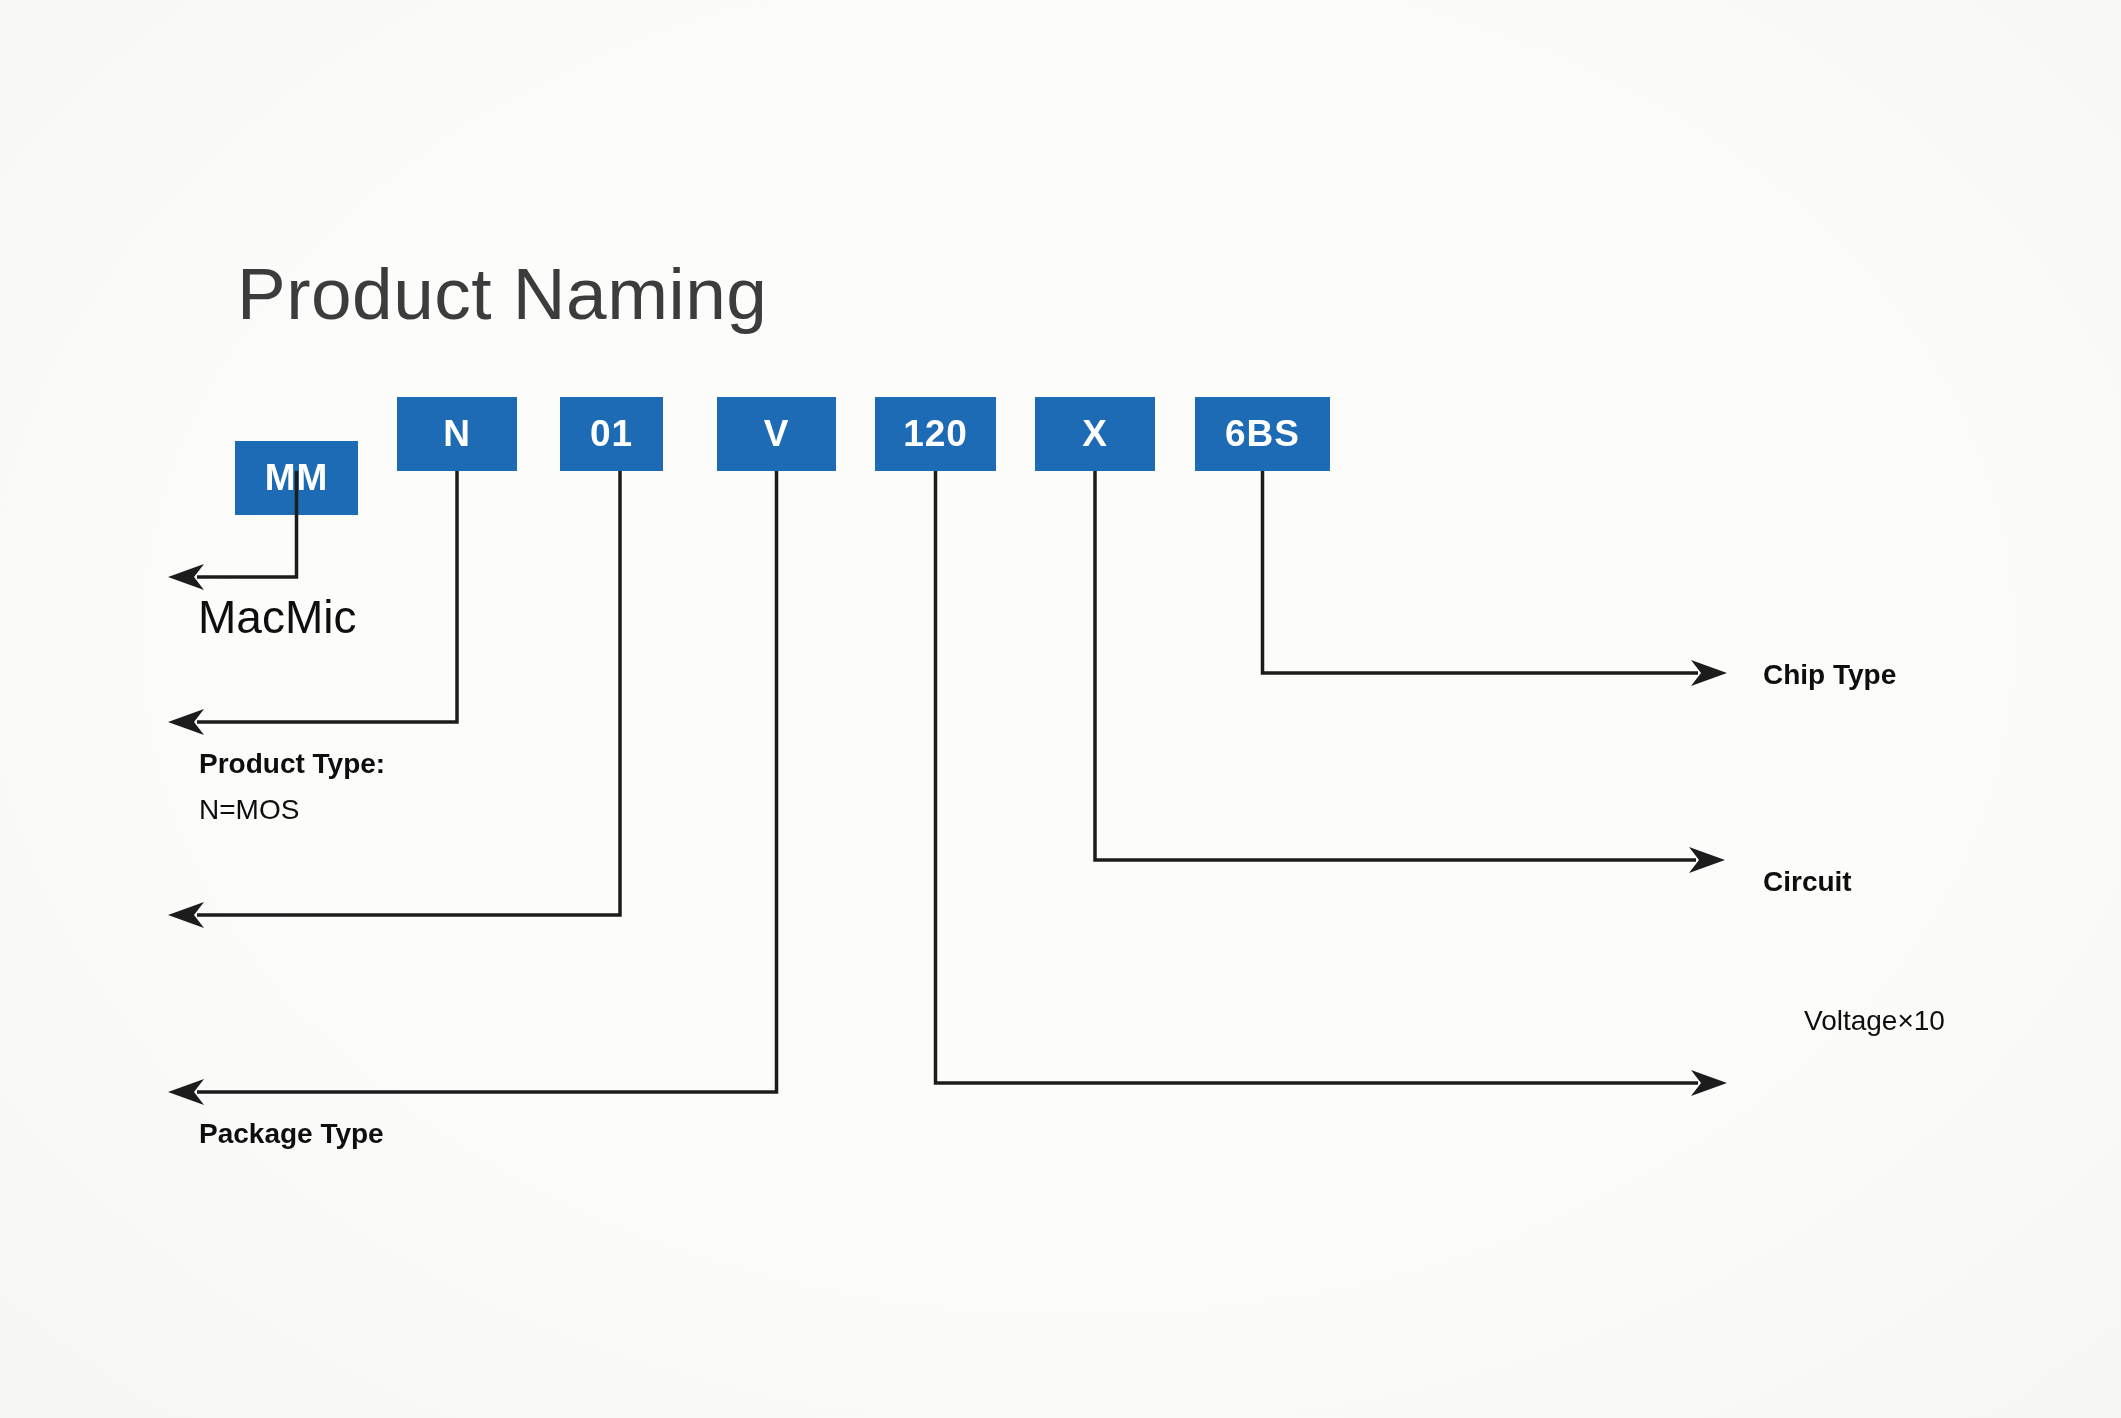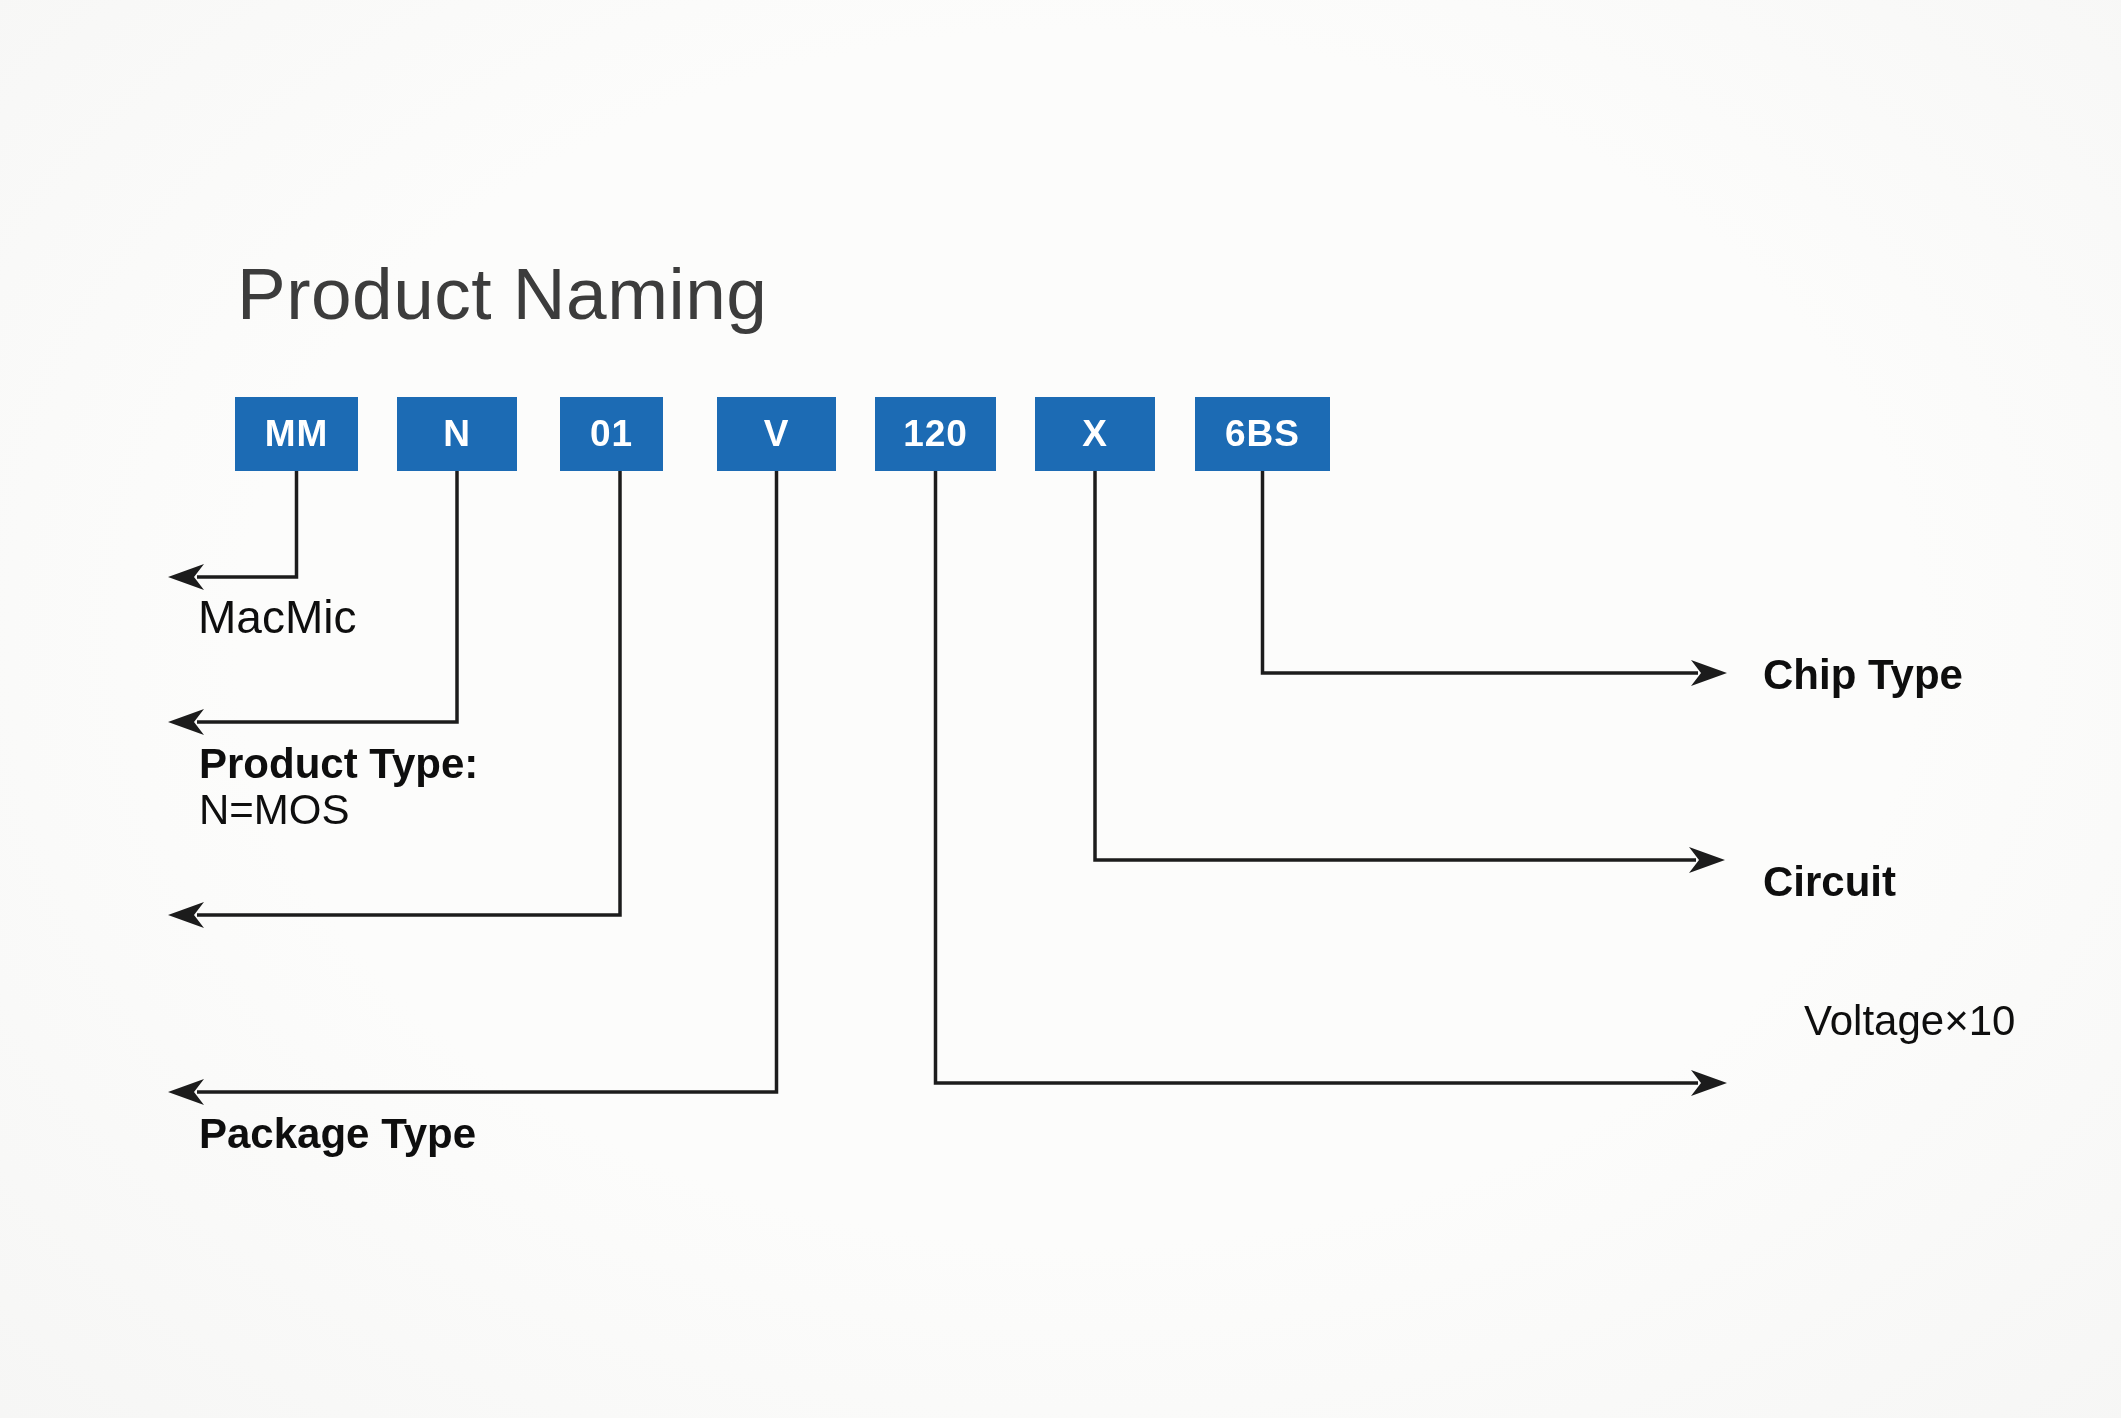--- a/index.html
+++ b/index.html
@@ -29,33 +29,33 @@
     background:var(--box-blue);
     color:#ffffff;font-weight:700;font-size:37px;letter-spacing:1px;
     display:flex;align-items:center;justify-content:center;
     white-space:nowrap;
   }
   .connector-svg{position:absolute;left:0;top:0;pointer-events:none;}
   .connector-svg polyline{fill:none;stroke:var(--line-black);stroke-width:3.5;}
   .connector-svg path.head{fill:var(--line-black);stroke:none;}
   .lbl{
     position:absolute;color:var(--label-black);
-    font-size:42px;line-height:47px;white-space:nowrap;
+    font-size:28px;line-height:47px;white-space:nowrap;
   }
   .lbl.bold{font-weight:700;}
   .lbl.macmic{font-size:46px;}
 </style>
 </head>
 <body>
 
 <div class="stage">
 
   <h1 class="title">Product Naming</h1>
 
-  <div class="code-box" style="left:235px;width:123px;">MM</div>
+  <div class="code-box" style="left:235px;width:123px;margin-top:44px;">MM</div>
   <div class="code-box" style="left:397px;width:120px;">N</div>
   <div class="code-box" style="left:560px;width:103px;">01</div>
   <div class="code-box" style="left:717px;width:119px;">V</div>
   <div class="code-box" style="left:875px;width:121px;text-align:center;">120</div>
   <div class="code-box" style="left:1035px;width:120px;">X</div>
   <div class="code-box" style="left:1195px;width:135px;">6BS</div>
 
   <svg class="connector-svg" width="2121" height="1418" viewBox="0 0 2121 1418">
 
     <g>

